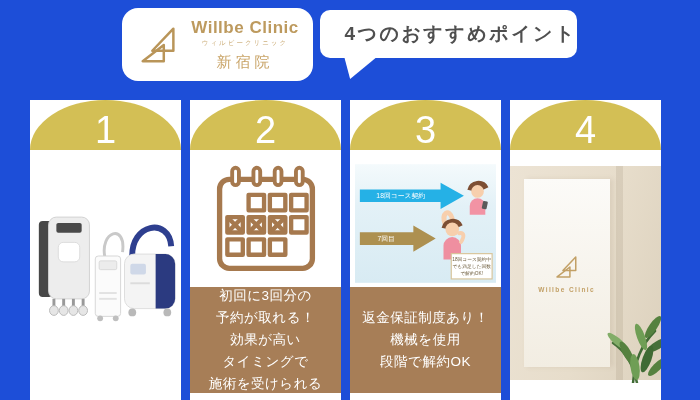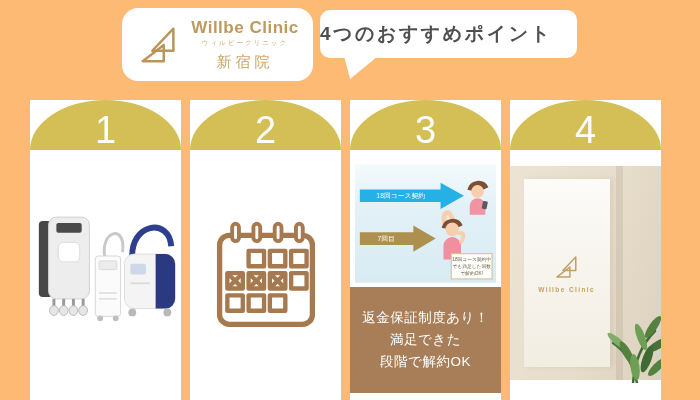--- a/index.html
+++ b/index.html
@@ -1,31 +1,31 @@
 <!DOCTYPE html>
 <html><head>
 <meta charset="utf-8">
 <style>
   * { margin:0; padding:0; box-sizing:border-box; }
   html,body { width:700px; height:400px; }
   body { font-family:"Liberation Sans", sans-serif; }
-  .canvas { position:relative; width:700px; height:400px; background:#fdba74; overflow:hidden; }
+  .canvas { position:relative; width:700px; height:400px; background:#1d4ed8; overflow:hidden; }
 
   
   .logo-box{ position:absolute; left:122px; top:8px; width:191px; height:73px;
     background:#fff; border-radius:16px; display:flex; align-items:center;
     justify-content:center; gap:9px; padding:0 8px; }
   .logo-mark{ flex:0 0 auto; }
   .logo-texts{ display:flex; flex-direction:column; align-items:center; }
   .logo-name{ font-size:17px; font-weight:bold; color:#bd9a5e; letter-spacing:.5px; }
   .logo-kana{ font-size:6.5px; color:#cdaf7c; letter-spacing:2px; margin-top:1px; }
   .logo-branch{ font-size:15px; color:#c9a467; letter-spacing:4px; margin-top:5px; }
 
   .bubble{ position:absolute; left:320px; top:10px; width:257px; height:48px;
-    background:#fff; border-radius:10px; display:flex; align-items:center; justify-content:flex-start; }
+    background:#fff; border-radius:10px; display:flex; align-items:center; justify-content:flex-end; }
   .bubble-text{ font-size:19px; font-weight:600; color:#4f4f4f; letter-spacing:2.5px; }
   .bubble-tail{ position:absolute; left:24px; top:46px; width:34px; height:23px;
     background:#fff; clip-path:polygon(0 0, 100% 0, 18% 100%); }
 
   
   .cards{ position:absolute; left:30px; top:100px; display:flex; gap:9px; }
   .card{ width:151px; height:300px; background:#fff; display:flex; flex-direction:column; }
   .dome{ height:50px; background:#d3bf55; border-radius:50% 50% 0 0 / 100% 100% 0 0;
     display:flex; align-items:center; justify-content:center; }
   .dome span{ color:#fff; font-size:38px; line-height:1; padding-top:10px; font-weight:400; }
@@ -150,20 +150,25 @@
                 <line x1="77" y1="64" x2="67" y2="74"></line>
               <rect x="86" y="61" width="16" height="16"></rect>
             </g>
 
             <rect x="20" y="84" width="16" height="16" stroke-width="4.5"></rect>
             <rect x="42" y="84" width="16" height="16" stroke-width="4.5"></rect>
             <rect x="64" y="84" width="16" height="16" stroke-width="4.5"></rect>
           </g>
         </svg>
       </div>
+      <div class="card-footer">初回に3回分の
+予約が取れる！
+効果が高い
+タイミングで
+施術を受けられる</div>
     </div>
 
     <div class="card">
       <div class="dome">
         <span>3</span>
       </div>
       <div class="card-body">
         <div class="illus-wrap">
           <svg viewBox="0 0 145 122">
             <defs>
@@ -199,21 +204,21 @@
             <g>
               <rect x="99" y="92" width="42" height="26" fill="#ffffff" stroke="#d8c49a" stroke-width="1.2"></rect>
               <text x="120" y="100" font-size="4.9" fill="#6b5a3a" text-anchor="middle">18回コース契約中</text>
               <text x="120" y="107" font-size="4.9" fill="#6b5a3a" text-anchor="middle">でも満足した回数</text>
               <text x="120" y="114" font-size="4.9" fill="#6b5a3a" text-anchor="middle">で解約OK!</text>
             </g>
           </svg>
         </div>
       </div>
       <div class="card-footer">返金保証制度あり！
-満足できた
+機械を使用
 段階で解約OK</div>
     </div>
 
     <div class="card">
       <div class="dome">
         <span>4</span>
       </div>
       <div class="card-body">
         <div class="photo">
           <div class="wall-shadow"></div>

